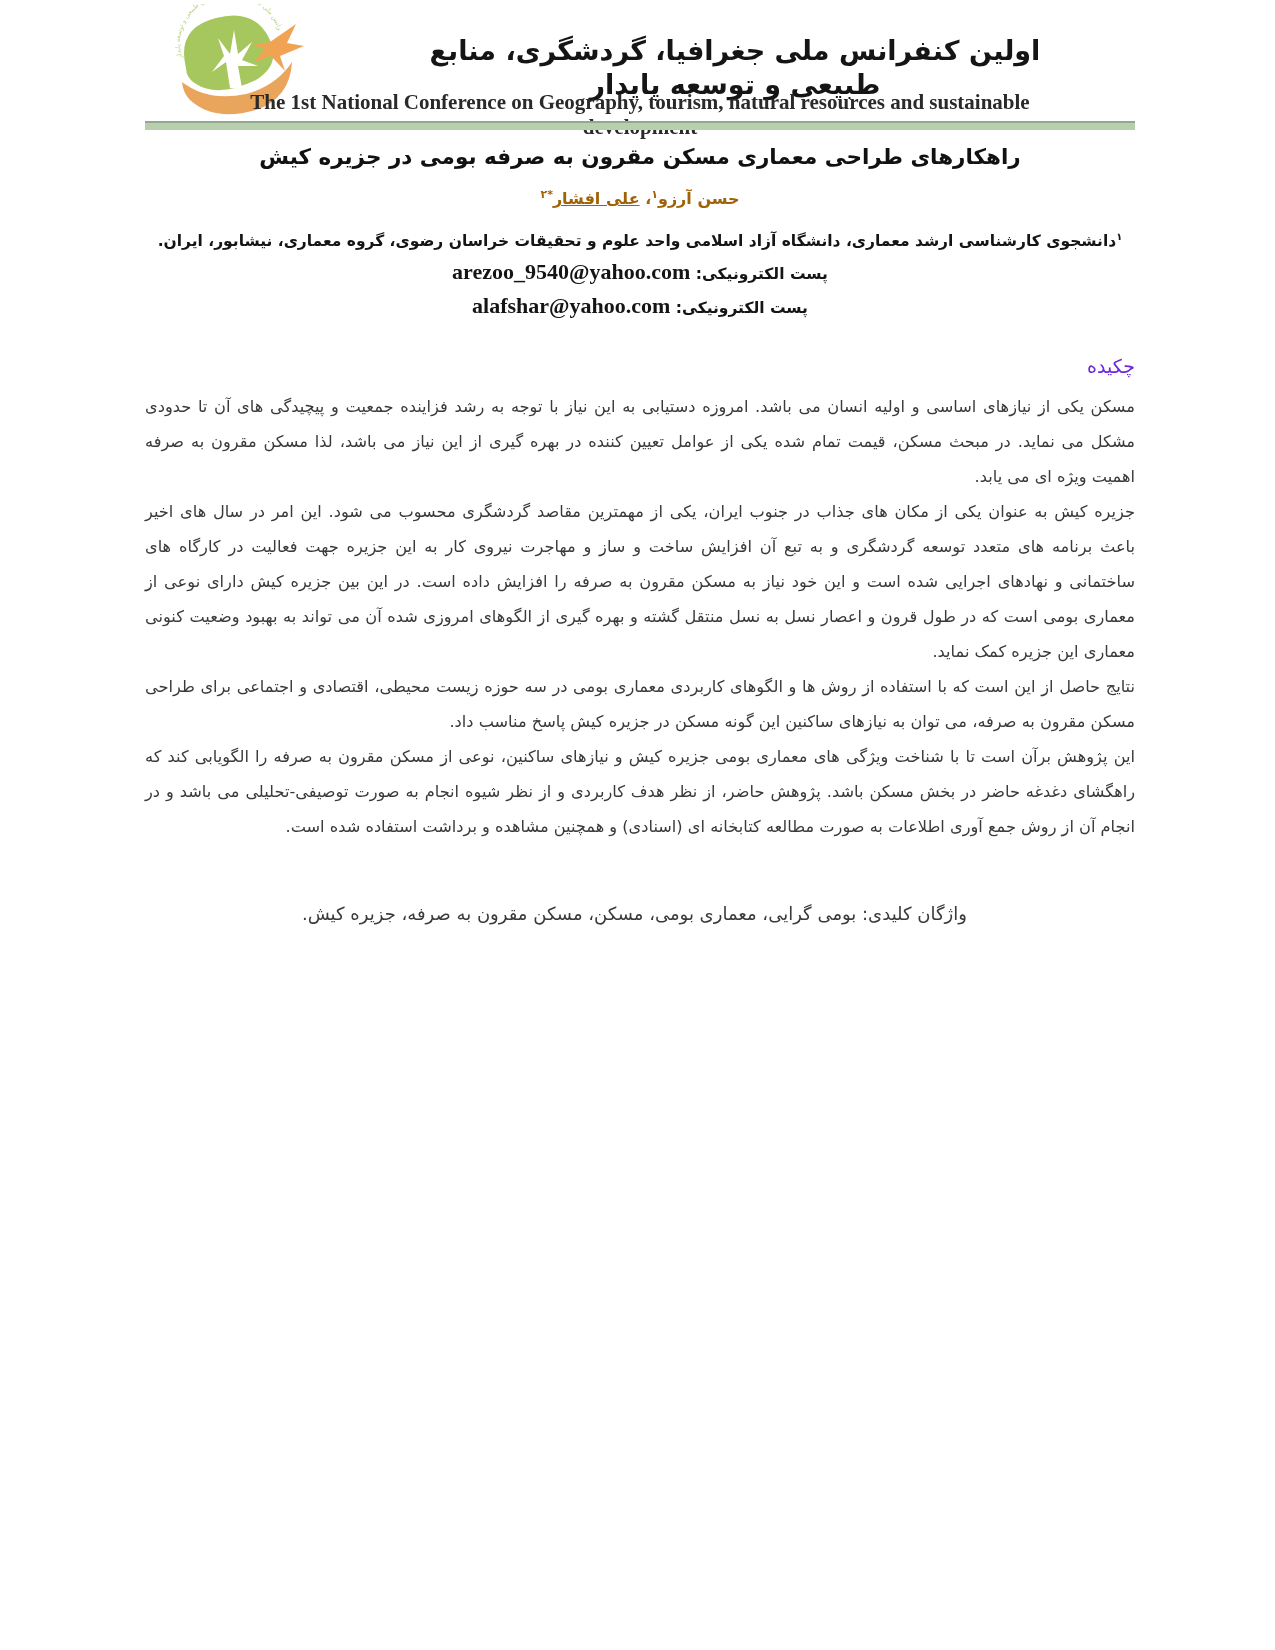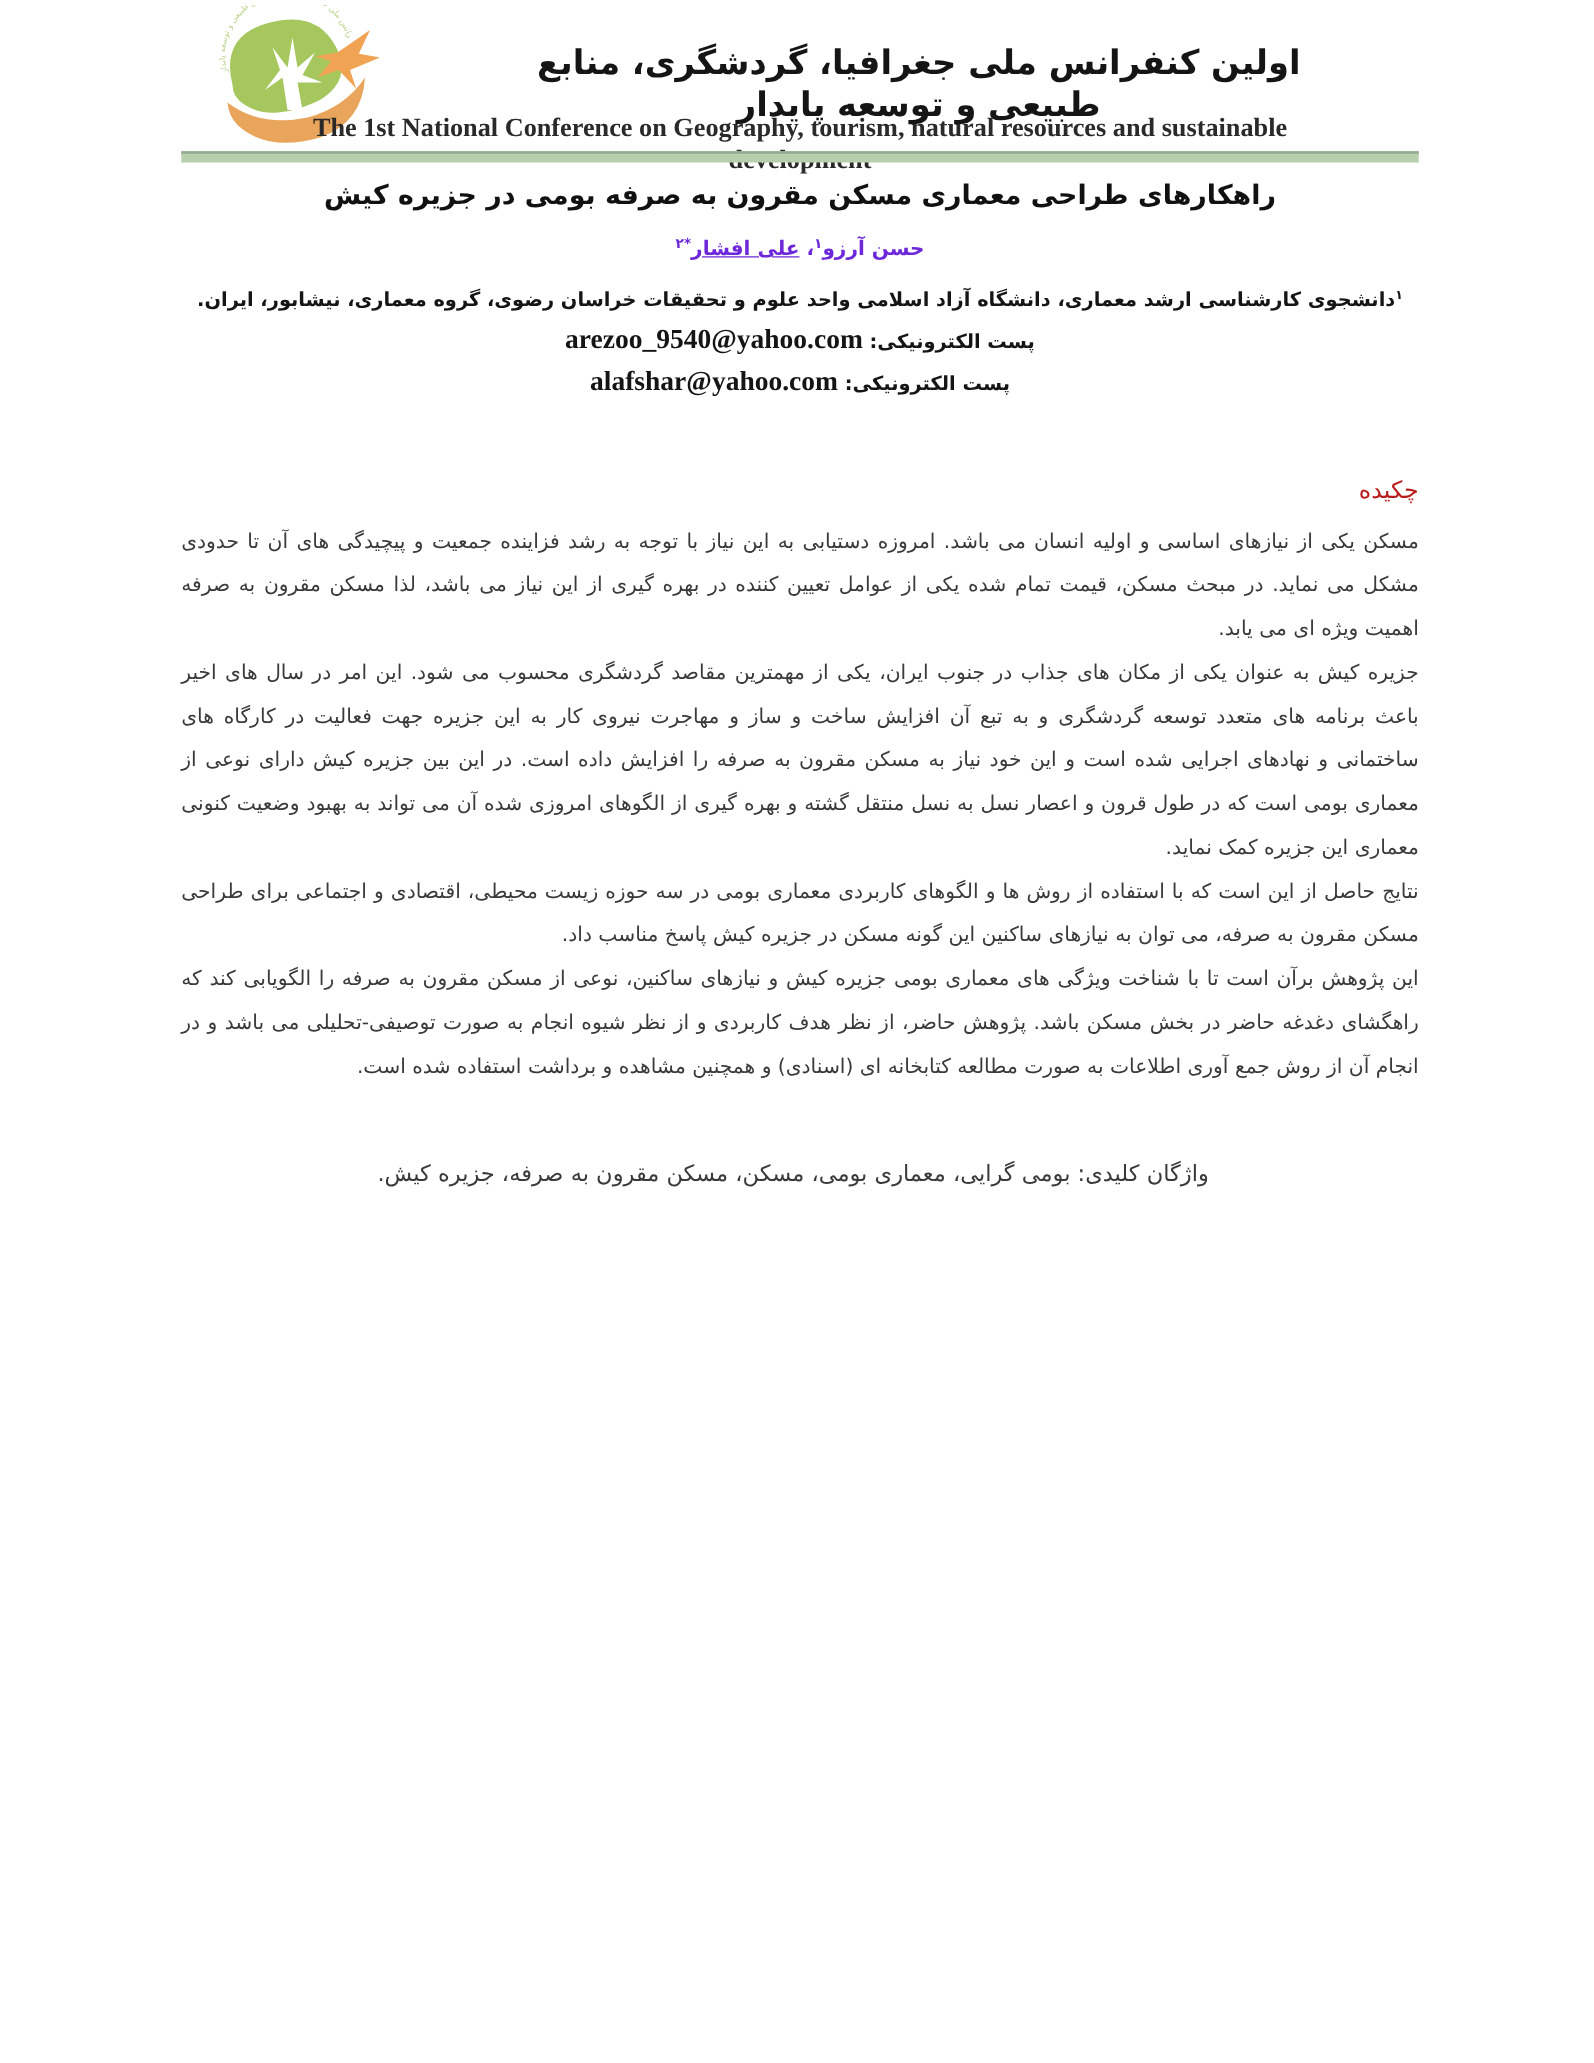--- a/index.html
+++ b/index.html
@@ -26,40 +26,40 @@
     border-top:2px solid #93a88e;
   }
   
   .main{position:absolute;left:145px;top:138px;width:990px;}
   .paper-title{
     margin:2px 0 0 0;direction:rtl;text-align:center;
     font-size:21.5px;font-weight:bold;color:#111;line-height:34px;
   }
   .authors{
     margin-top:8px;direction:rtl;text-align:center;
-    font-size:16px;font-weight:bold;color:#6d28d9;line-height:26px;
+    font-size:16px;font-weight:bold;color:#a16207;line-height:26px;
   }
   .authors sup{font-size:11px;}
   .author-underline{text-decoration:underline;}
   .affil{
     margin-top:10px;direction:rtl;text-align:center;
     font-size:15.5px;font-weight:bold;color:#151515;line-height:30px;
   }
   .affil sup{font-size:10px;}
   .email-line{
     direction:rtl;text-align:center;font-weight:bold;color:#151515;
     font-size:15.5px;line-height:32px;
   }
   .email-value{
     font-family:"Liberation Serif","DejaVu Serif",serif;
     font-size:22px;font-weight:bold;
   }
   .abstract-heading{
-    margin:52px 0 6px 0;direction:rtl;text-align:right;
-    font-size:19px;font-weight:normal;color:#b91c1c;line-height:34px;
+    margin:25px 0 6px 0;direction:rtl;text-align:right;
+    font-size:19px;font-weight:normal;color:#6d28d9;line-height:34px;
   }
   .body-par{
     margin:0;direction:rtl;text-align:justify;
     font-size:16.2px;line-height:35px;color:#3a3a3a;
   }
   .keywords{
     margin:55px 0 0 0;padding-right:168px;direction:rtl;text-align:right;
     font-size:18px;color:#3a3a3a;line-height:30px;
   }
 </style>

